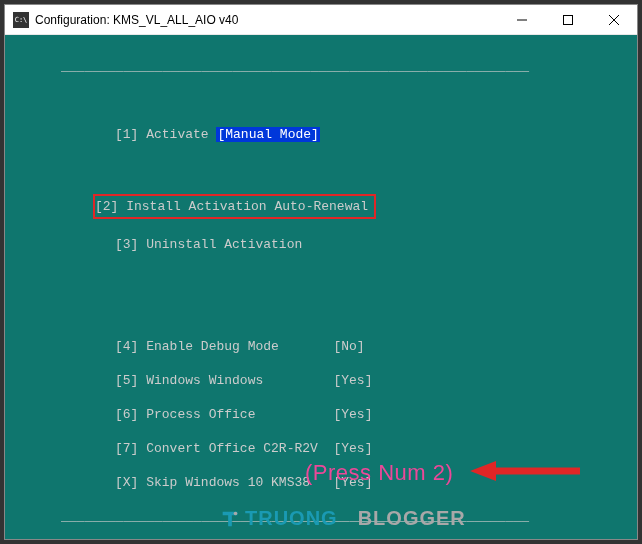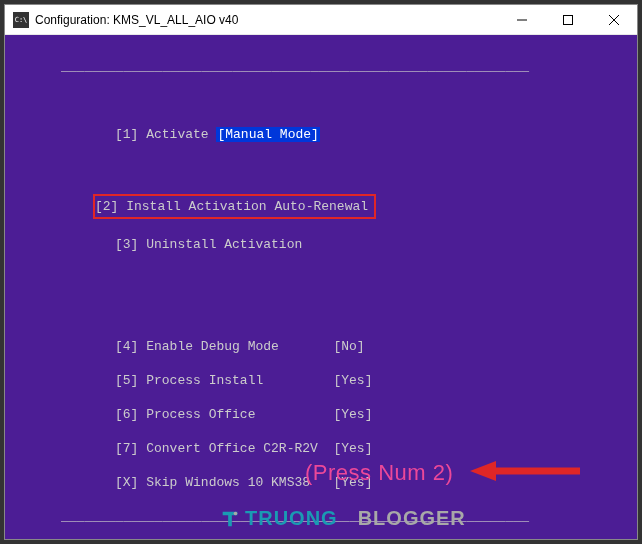--- a/index.html
+++ b/index.html
@@ -57,21 +57,21 @@
       font-size: 10px;
       color: #000;
       font-family: "Segoe UI Symbol", sans-serif;
     }
     .console {
       position: absolute;
       top: 30px;
       left: 0;
       right: 0;
       bottom: 0;
-      background: #4c1d95;
+      background: #0f766e;
       color: #ccc;
       font-family: Consolas, "Courier New", monospace;
       font-size: 13px;
       line-height: 17px;
       padding: 6px 0 0 0;
       white-space: pre;
     }
     .row { padding: 0 12px; }
     .ind { padding-left: 110px; }
     .ind2 { padding-left: 56px; }
@@ -157,21 +157,21 @@
   <div class="console">
 <div class="row ind2 hr-line">____________________________________________________________</div>
 <div class="row">&nbsp;</div>
 <div class="row ind menu-item"><span>[1]</span> <span>Activate</span> <span class="manual-mode">[Manual Mode]</span></div>
 <div class="row">&nbsp;</div>
 <div class="row"><span class="boxed">[2] Install Activation Auto-Renewal</span></div>
 <div class="row ind menu-item"><span>[3]</span> <span>Uninstall Activation</span></div>
 <div class="row">&nbsp;</div>
 <div class="row">&nbsp;</div>
 <div class="row ind menu-item"><span>[4]</span> <span>Enable Debug Mode</span>       <span class="status">[No]</span></div>
-<div class="row ind menu-item"><span>[5]</span> <span>Process Install</span>         <span class="status">[Yes]</span></div>
+<div class="row ind menu-item"><span>[5]</span> <span>Windows Windows</span>         <span class="status">[Yes]</span></div>
 <div class="row ind menu-item"><span>[6]</span> <span>Process Office</span>          <span class="status">[Yes]</span></div>
 <div class="row ind menu-item"><span>[7]</span> <span>Convert Office C2R-R2V</span>  <span class="status">[Yes]</span></div>
 <div class="row ind menu-item"><span>[X]</span> <span>Skip Windows 10 KMS38</span>   <span class="status">[Yes]</span></div>
 <div class="row ind2 hr-line">____________________________________________________________</div>
 
 
 
 
 
 

